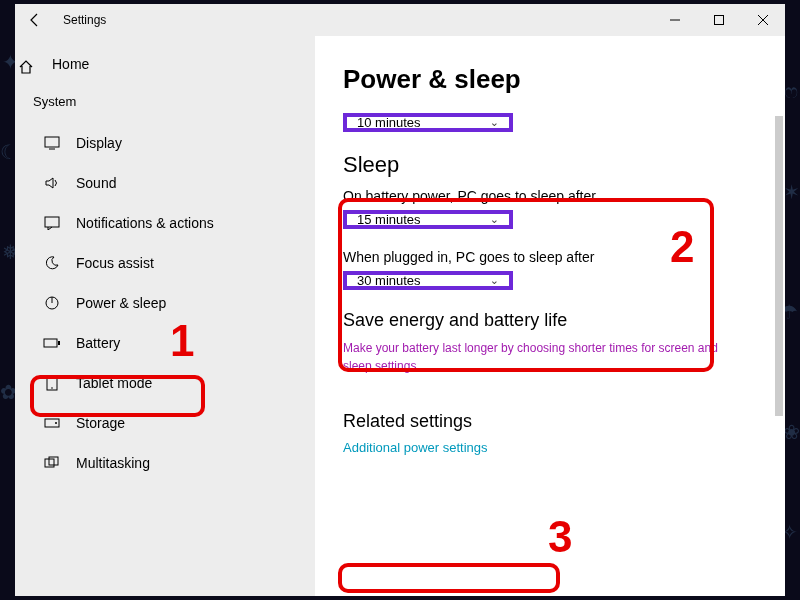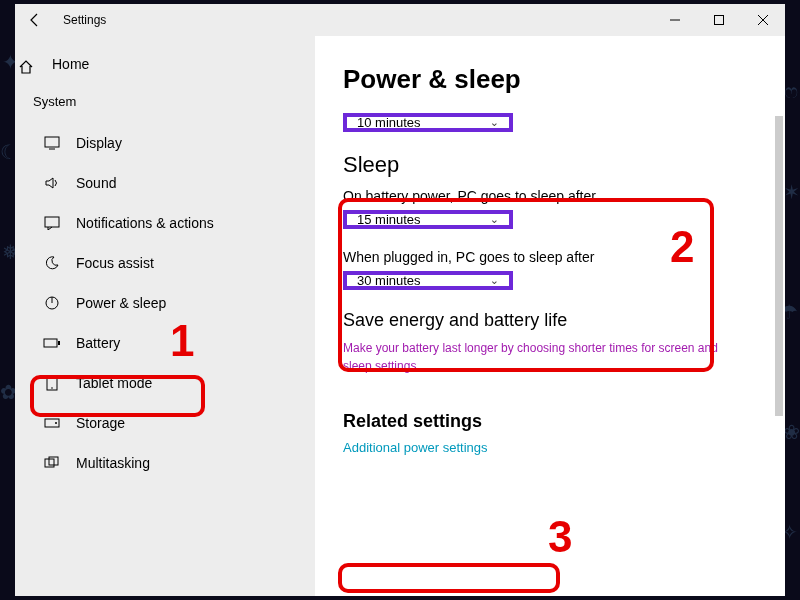--- a/index.html
+++ b/index.html
@@ -24,21 +24,21 @@
 .nav-item { display: flex; align-items: center; padding: 12px 27px; cursor: pointer; font-size: 14px; color: #000; }
 .nav-item .icon { width: 20px; margin-right: 14px; display: flex; align-items: center; justify-content: center; }
 .content { flex: 1; background: #fff; padding: 28px 20px 0 28px; position: relative; overflow: hidden; }
 .page-title { font-size: 26px; font-weight: 600; margin-bottom: 18px; }
 .dropdown { border: 4px solid #6d28d9; width: 170px; height: 19px; display: flex; align-items: center; padding: 0 10px; font-size: 13px; justify-content: space-between; cursor: pointer; margin-bottom: 20px; background: #fff; }
 .chev { font-size: 11px; color: #444; }
 .subhead { font-size: 22px; font-weight: 400; margin: 16px 0 10px 0; }
 .label { font-size: 14px; margin-bottom: 6px; }
 .sect-title { font-size: 18px; font-weight: 400; margin-bottom: 8px; }
 .desc { font-size: 12px; color: #a21caf; line-height: 1.5; max-width: 400px; }
-.related-title { font-size: 18px; font-weight: 700; margin-top: 36px; }
+.related-title { font-size: 18px; font-weight: 400; margin-top: 36px; }
 .link { color: #0099bc; font-size: 13px; cursor: pointer; margin-top: 8px; display: inline-block; }
 .scrollbar { position: absolute; right: 2px; top: 80px; width: 8px; height: 300px; background: #ccc; border-radius: 0; }
 
 .anno-box { position: absolute; border: 4px solid #e60000; border-radius: 10px; pointer-events: none; }
 .anno-num { position: absolute; color: #e60000; font-weight: 900; font-size: 44px; font-family: Arial, sans-serif; pointer-events: none; }
 svg { display: block; }
 </style>
 </head>
 <body>
 

